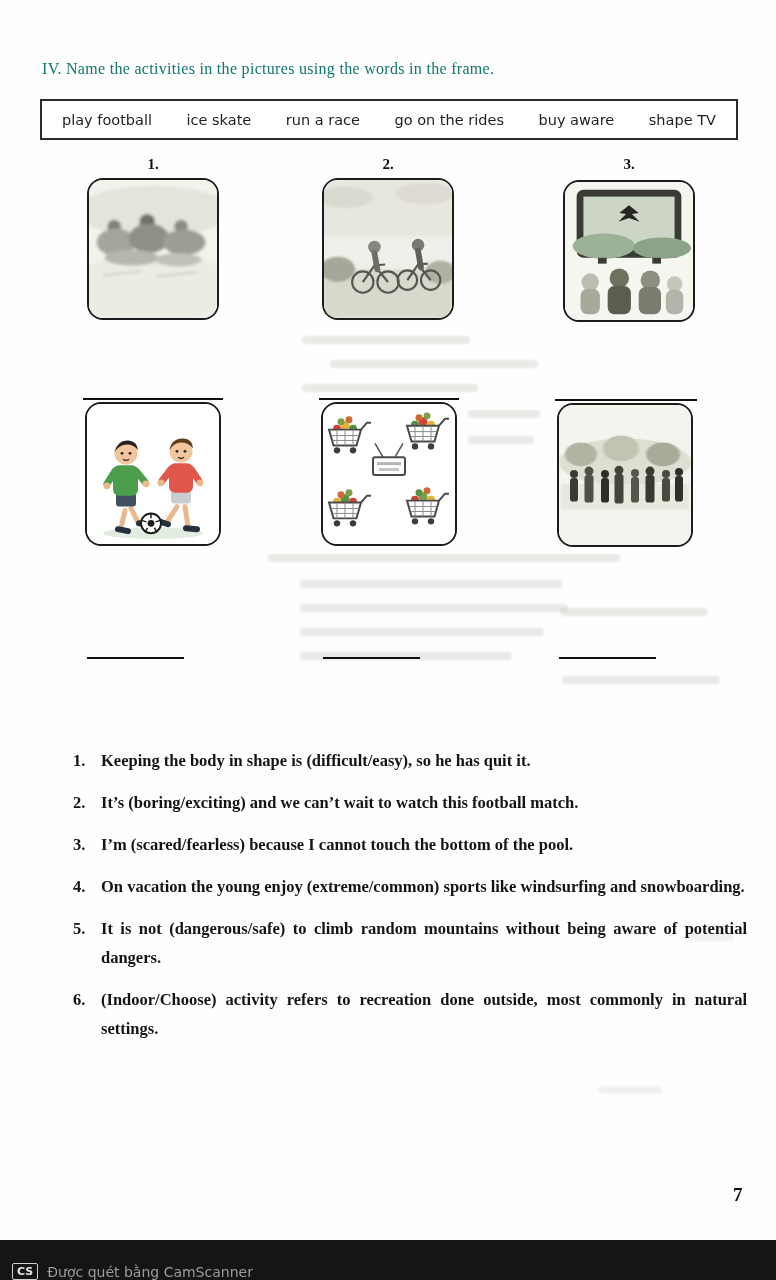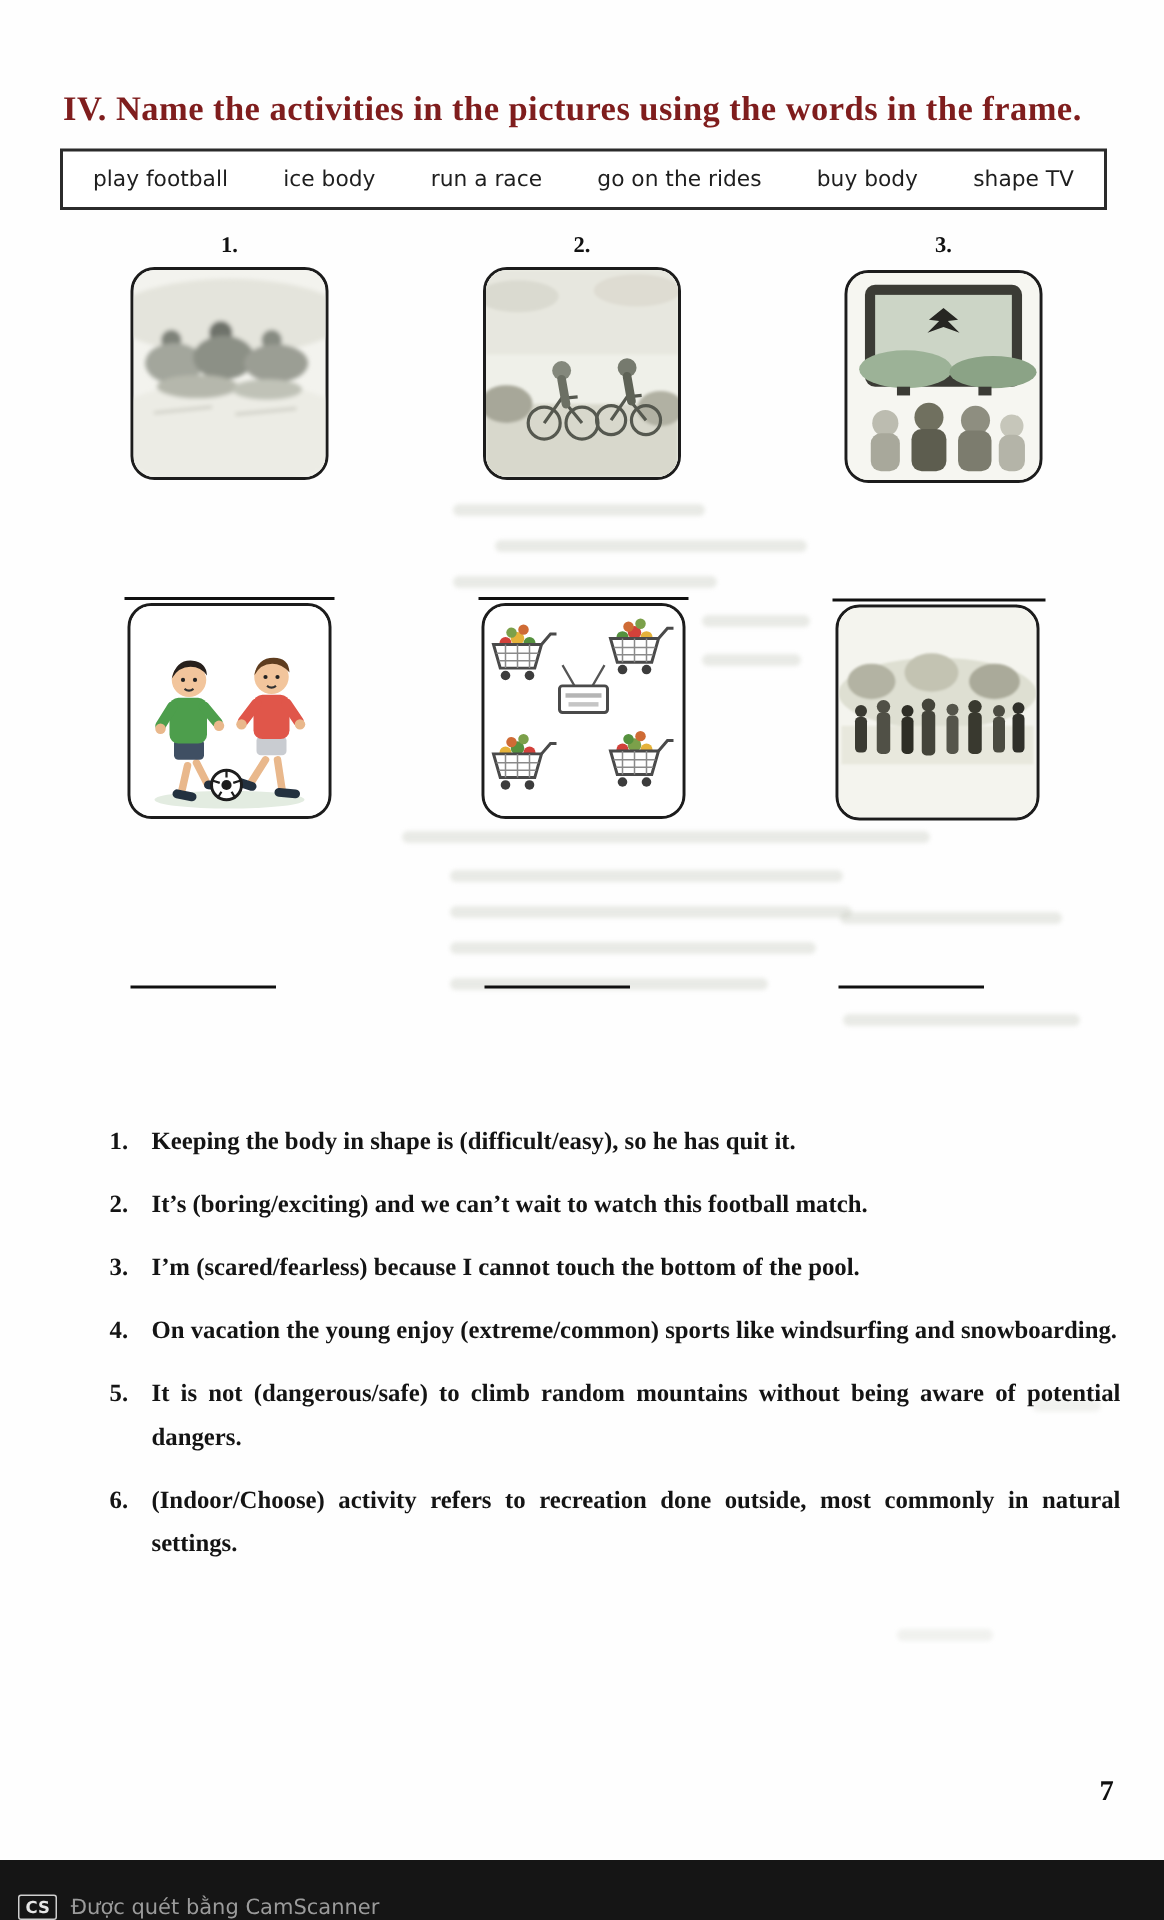--- a/index.html
+++ b/index.html
@@ -1,21 +1,21 @@
 <!DOCTYPE html>
 <html><head>
 <meta charset="utf-8">
 <style>
   html,body{margin:0;padding:0;background:#ffffff;}
   .page{position:relative;width:776px;height:1280px;background:#fefefe;overflow:hidden;
         font-family:"Liberation Serif",serif;}
   
   .bleed-line{position:absolute;height:8px;background:#c2c6ba;opacity:.35;
               filter:blur(1.3px);border-radius:4px;z-index:0;}
-  .sec-title{position:absolute;z-index:2;font-weight:bold;font-size:23px;color:#7f1d1d;
+  .sec-title{position:absolute;z-index:2;font-weight:normal;font-size:16px;color:#0f766e;
              letter-spacing:.3px;margin:0;white-space:nowrap;}
   .word-frame{position:absolute;left:40px;top:99px;width:698px;height:41px;z-index:2;
               border:2px solid #2b2b2b;background:#fff;display:flex;align-items:center;
               justify-content:space-between;padding:0 20px;box-sizing:border-box;}
   .word-frame span{font-family:"DejaVu Sans",sans-serif;font-size:14.5px;color:#1e1e1e;}
   .pic-num{position:absolute;z-index:2;width:132px;text-align:center;
            font-weight:bold;font-size:15px;color:#111;}
   .pic-box{position:absolute;z-index:2;border:2.5px solid #1c1c1c;border-radius:16px;
            overflow:hidden;background:#fff;box-sizing:border-box;}
   .pic-box svg{display:block;width:100%;height:100%;}
@@ -56,24 +56,24 @@
     <div class="bleed-line" style="left:300px;top:652px;width:212px;"></div>
     <div class="bleed-line" style="left:562px;top:676px;width:158px;"></div>
     <div class="bleed-line" style="left:688px;top:933px;width:46px;opacity:.22;"></div>
     <div class="bleed-line" style="left:598px;top:1086px;width:64px;opacity:.22;"></div>
   </div>
 
   <h2 class="sec-title" style="left:42px;top:60px;">IV. Name the activities in the pictures using the words in the frame.</h2>
 
   <div class="word-frame">
     <span>play football</span>
-    <span>ice body</span>
+    <span>ice skate</span>
     <span>run a race</span>
     <span>go on the rides</span>
-    <span>buy body</span>
+    <span>buy aware</span>
     <span>shape TV</span>
   </div>
 
   <div class="pic-num" style="left:87px;top:156px;">1.</div>
   <div class="pic-num" style="left:322px;top:156px;">2.</div>
   <div class="pic-num" style="left:563px;top:156px;">3.</div>
 
   <div class="pic-box r1" style="left:87px;top:178px;">
     <svg viewBox="0 0 132 142" preserveAspectRatio="none">
       <rect width="132" height="142" fill="#f3f3ee"></rect>

